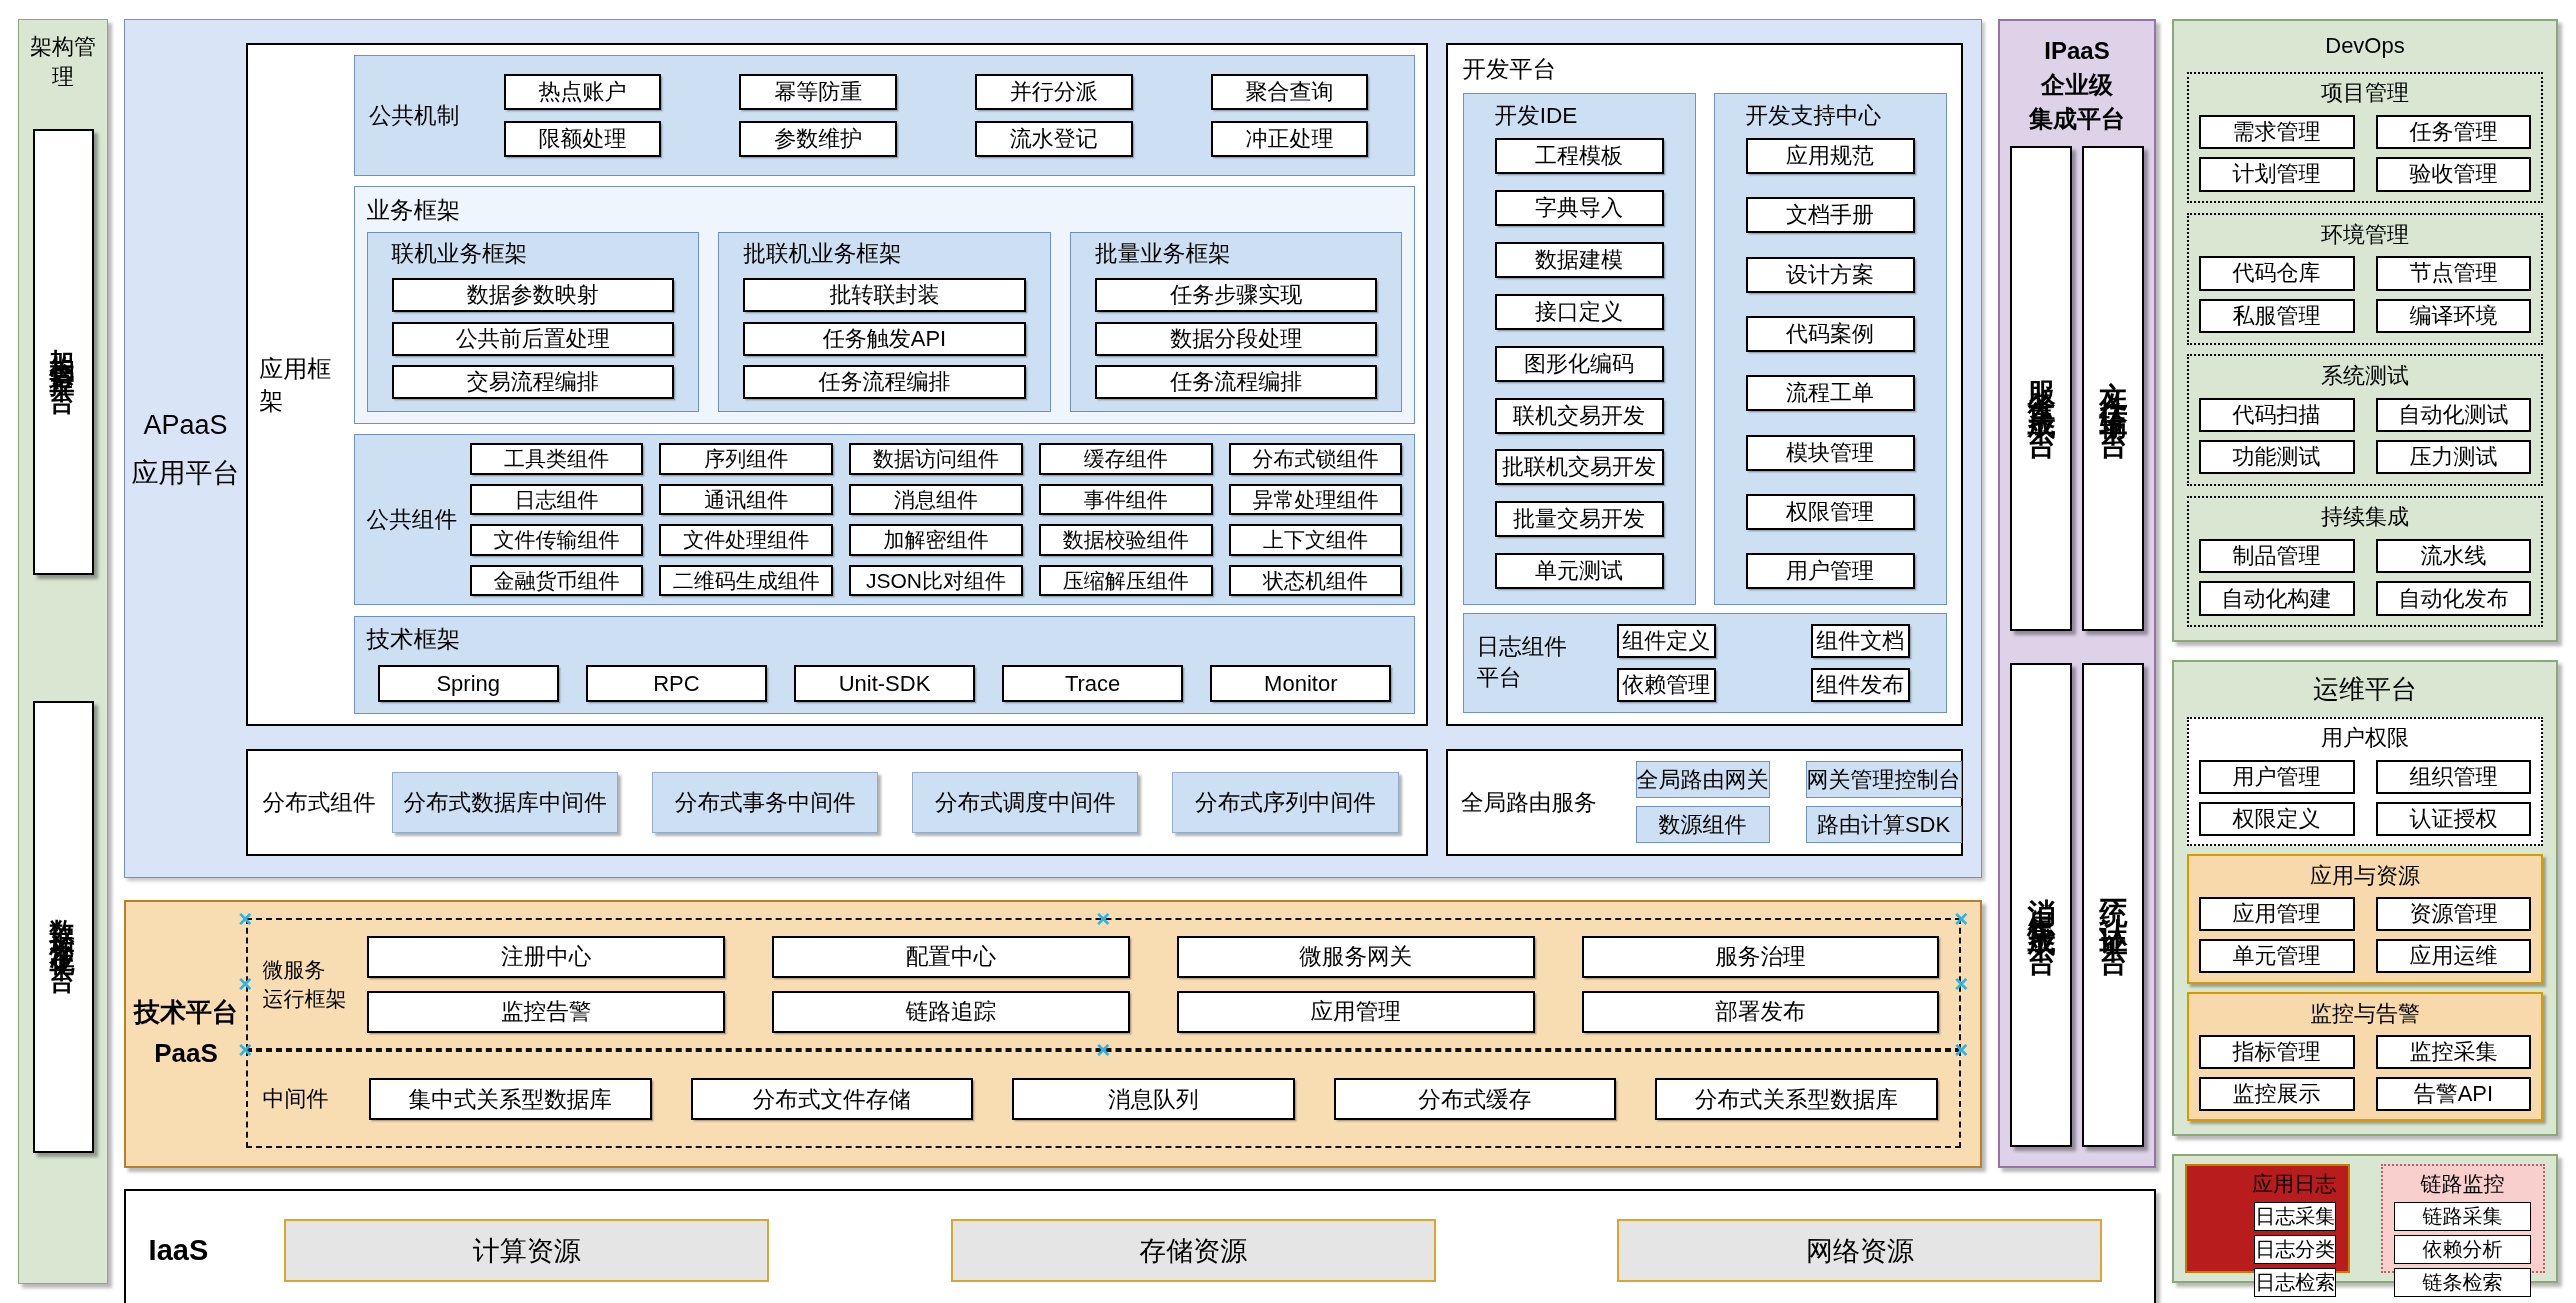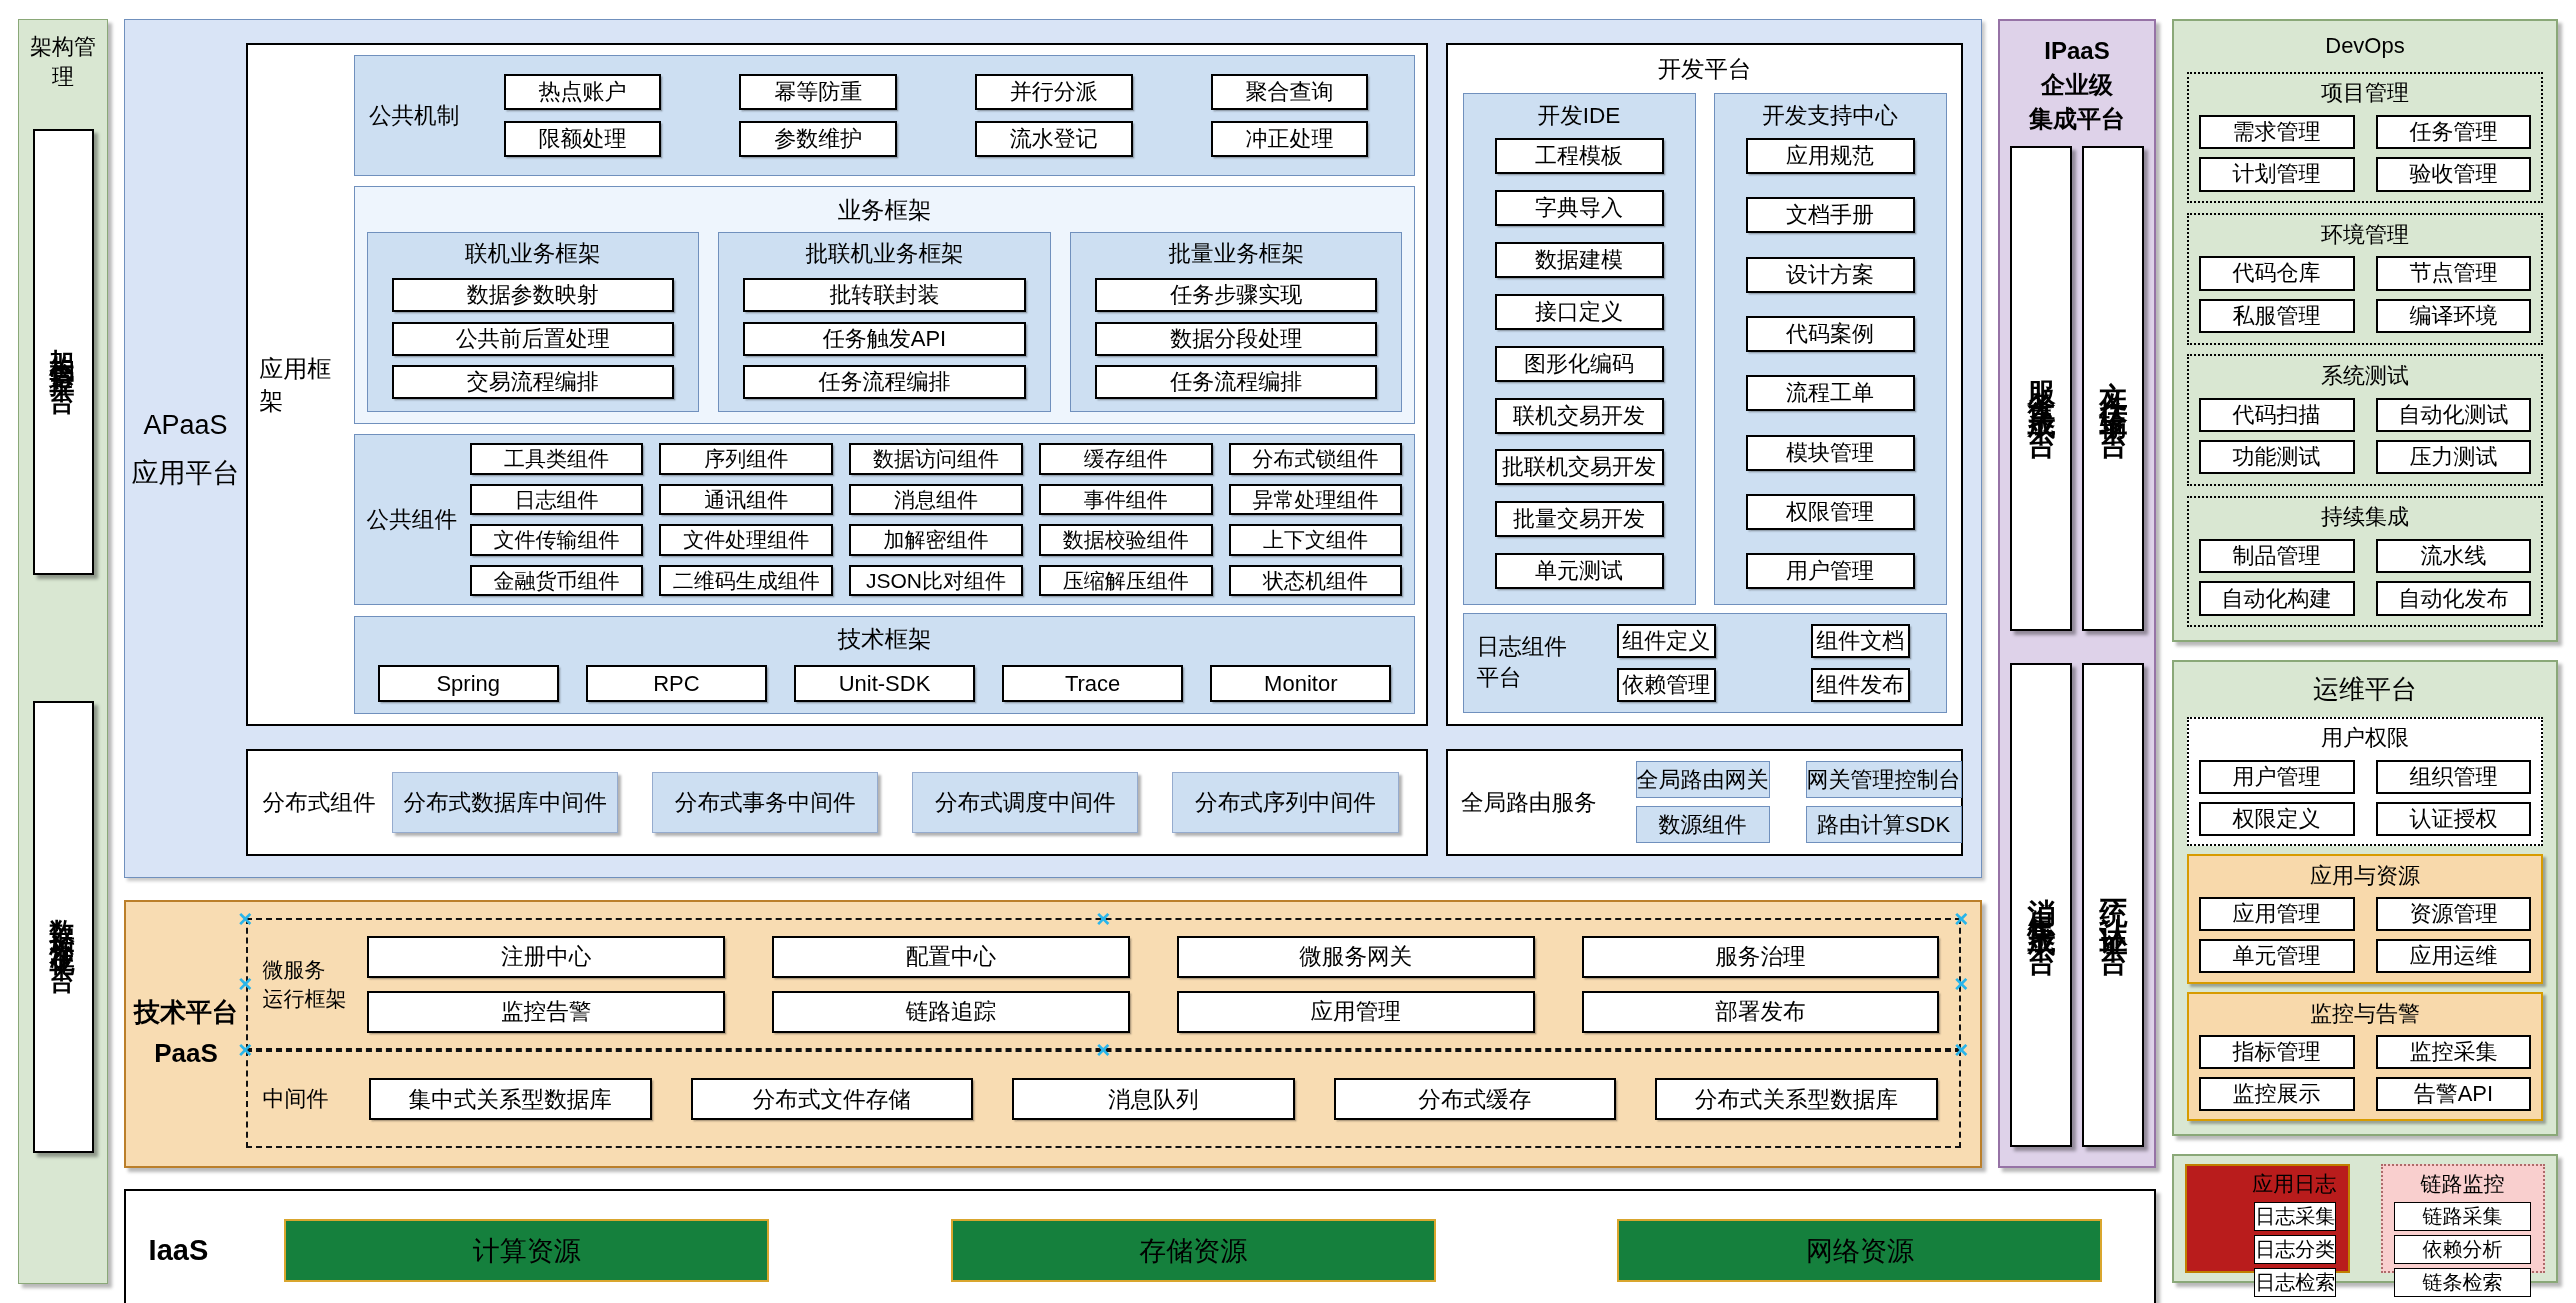--- a/index.html
+++ b/index.html
@@ -32,21 +32,21 @@
   .apaas-content { flex:1; display:grid; grid-template-columns:1fr 517px;
     grid-template-rows:1fr 107px; gap:22.6px 18px; min-height:0; }
 
   .white-panel { background:#fff; border:2.4px solid #000; }
 
   .app-framework { display:flex; padding:9.7px 11.3px; min-height:0; }
   .af-label { width:95px; display:flex; align-items:center; font-size:24px; flex:none; }
   .af-content { flex:1; display:flex; flex-direction:column; gap:10.5px; min-height:0; }
 
   .blue-sec { background:#cddff2; border:1.6px solid #7090bd; }
-  .sec-title { text-align:center; font-size:23.4px; }
+  .sec-title { text-align:left; font-size:23.4px; }
   .side-label { font-size:22.6px; flex:none; }
 
   .mech { height:121px; display:flex; align-items:center; padding:0 11.3px; gap:8px; }
   .mech .side-label { width:95px;text-align:center; }
   .mech-grid { flex:1; display:grid; grid-template-columns:repeat(4,1fr);
     gap:11.3px 78px; padding:0 34px; }
   .wbtn { background:#fff; border:2px solid #000; display:flex; align-items:center;
     justify-content:center; font-size:22px; height:36px;
     box-shadow:2.4px 2.4px 1.6px rgba(0,0,0,.28); white-space:nowrap; }
 
@@ -115,21 +115,21 @@
   .hx-tr{right:-9.7px;top:-13.7px;} .hx-ml{left:-9.7px;top:50%;transform:translateY(-50%);}
   .hx-mr{right:-9.7px;top:50%;transform:translateY(-50%);} .hx-bl{left:-9.7px;bottom:-13.7px;}
   .hx-bm{left:50%;bottom:-13.7px;transform:translateX(-50%);} .hx-br{right:-9.7px;bottom:-13.7px;}
 
   
   .iaas { margin-top:21px; height:123px; background:#fff; border:2.4px solid #000;
     box-shadow:4px 4px 3.2px #b9b9b9; display:flex; align-items:center;
     padding:0 22.6px; gap:22.6px; flex:none; }
   .iaas-label { font-size:29px; font-weight:700; width:84px; flex:none; }
   .iaas-items { flex:1; display:flex; justify-content:space-between; padding:0 29px; }
-  .orangebtn { width:485px; height:63px; background:#15803d; border:2.4px solid #d9a62e;
+  .orangebtn { width:485px; height:63px; background:#e5e5e5; border:2.4px solid #d9a62e;
     display:flex; align-items:center; justify-content:center; font-size:27px; }
 
   
   .ipaas { width:158px; background:#ded2e9; border:2.4px solid #9673a6;
     box-shadow:4px 4px 3.2px #b9b9b9; display:flex; flex-direction:column;
     padding:13px 9.7px 19.4px; flex:none; }
   .ipaas-title { text-align:center; font-size:24px; font-weight:600; line-height:1.4; margin-bottom:11.3px; }
   .ipaas-bars { flex:1; display:grid; grid-template-columns:1fr 1fr;
     grid-template-rows:1fr 1fr; gap:32px 9.7px; min-height:0; }
   .ipaas .vbox { font-size:28px; letter-spacing:9.7px; }

